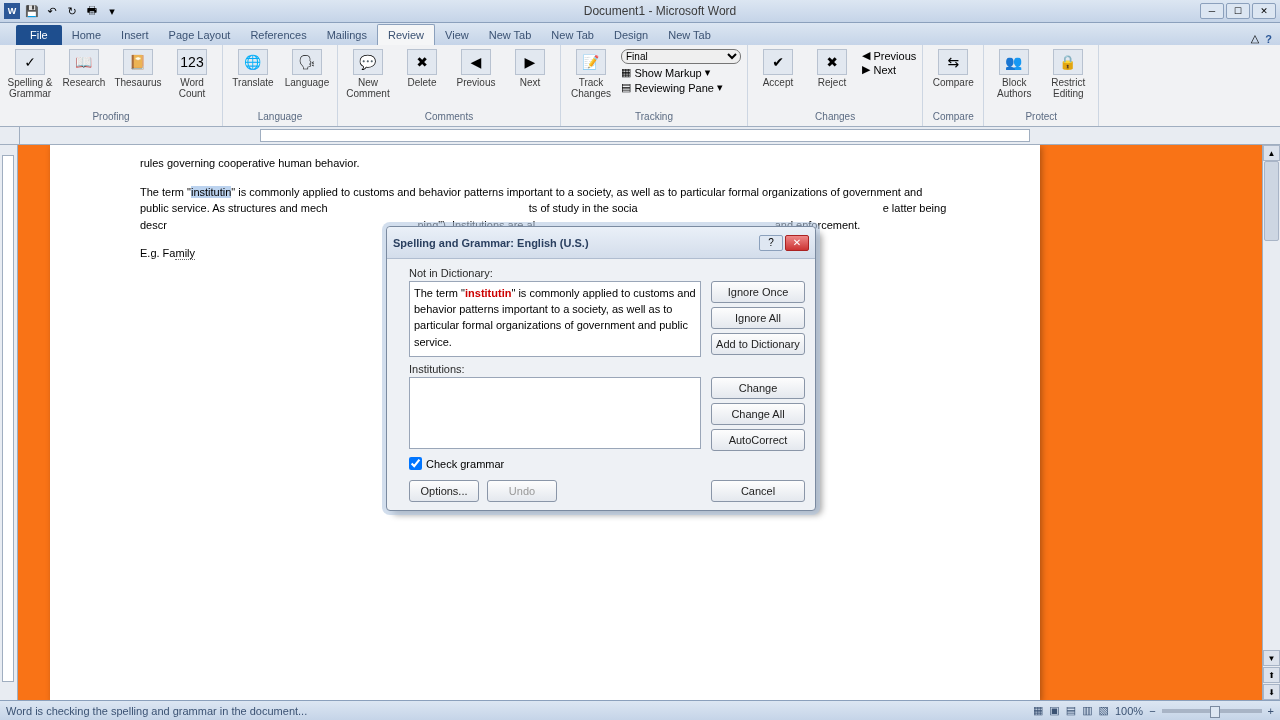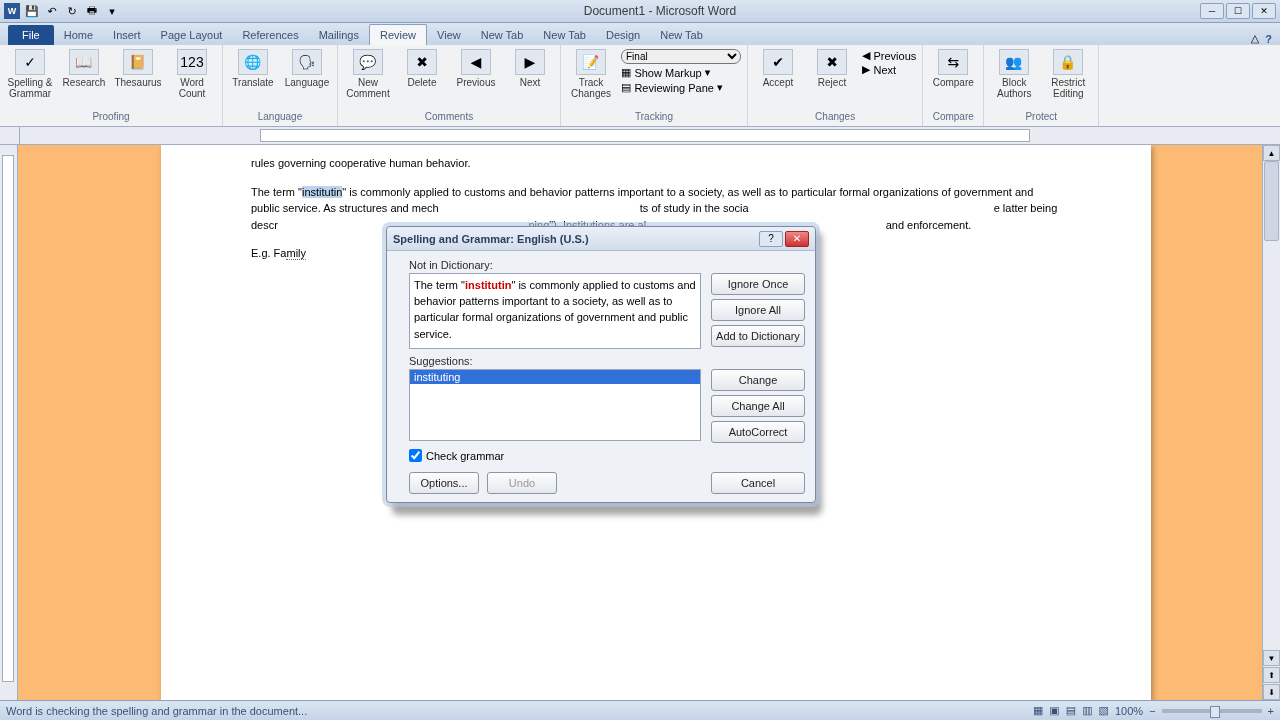--- a/index.html
+++ b/index.html
@@ -7,21 +7,21 @@
 
 
 .titlebar { height: 23px; background: linear-gradient(#dce6f2, #c5d4e8); display: flex; align-items: center; padding: 0 4px; border-bottom: 1px solid #8ba0bc; }
 .qat { display: flex; gap: 4px; align-items: center; }
 .qat-icon { width: 16px; height: 16px; display: inline-flex; align-items: center; justify-content: center; }
 .title-text { flex: 1; text-align: center; font-size: 12px; color: #3b3b3b; }
 .win-controls { display: flex; gap: 2px; }
 .win-btn { width: 24px; height: 16px; border: 1px solid #8ba0bc; background: #dce6f2; display: flex; align-items: center; justify-content: center; font-size: 9px; border-radius: 2px; }
 
 
-.tabs { height: 22px; background: linear-gradient(#dce6f2, #c5d4e8); display: flex; align-items: flex-end; padding-left: 8px; }
+.tabs { height: 22px; background: linear-gradient(#dce6f2, #c5d4e8); display: flex; align-items: flex-end; padding-left: 16px; }
 .tab { padding: 4px 10px; color: #3b5273; cursor: default; }
 .tab.file { background: #1e4e8e; color: #fff; border-radius: 2px 2px 0 0; padding: 4px 14px; }
 .tab.active { background: #f5f6f7; border: 1px solid #8ba0bc; border-bottom: none; border-radius: 2px 2px 0 0; }
 .tab-spacer { flex: 1; }
 .help-icons { display: flex; gap: 6px; padding-right: 8px; align-items: center; }
 
 
 .ribbon { height: 82px; background: #f1f2f4; border-bottom: 1px solid #a0aec0; display: flex; }
 .group { border-right: 1px solid #cdd6e2; padding: 2px 6px; display: flex; flex-direction: column; }
 .group-items { flex: 1; display: flex; gap: 6px; align-items: flex-start; }
@@ -34,21 +34,21 @@
 .tracking-col label { display: flex; align-items: center; gap: 3px; }
 .btn-stack { display: flex; flex-direction: column; gap: 1px; font-size: 10px; padding-top: 2px; }
 .btn-stack div { display: flex; align-items: center; gap: 3px; }
 
 
 .ruler-row { height: 18px; background: #e8ecf2; border-bottom: 1px solid #a0aec0; display: flex; }
 .ruler-corner { width: 20px; border-right: 1px solid #a0aec0; }
 .ruler { flex: 1; background: #fff; margin: 2px 20px 2px 240px; border: 1px solid #a0aec0; position: relative; max-width: 770px; }
 
 
-.doc-area { position: absolute; top: 145px; left: 0; right: 18px; bottom: 20px; background: #fdba74; display: flex; justify-content: center; overflow: hidden; padding-left: 20px; }
+.doc-area { position: absolute; top: 145px; left: 0; right: 18px; bottom: 20px; background: #f97316; display: flex; overflow: hidden; padding-left: 20px; }
 .vruler { position: absolute; left: 0; top: 0; bottom: 0; width: 18px; background: #e8ecf2; border-right: 1px solid #a0aec0; }
 .vruler-inner { position: absolute; left: 2px; top: 10px; width: 12px; height: 95%; background: #fff; border: 1px solid #a0aec0; }
 .page { background: #fff; width: 990px; box-shadow: 2px 2px 6px rgba(0,0,0,.3); padding: 10px 90px; margin-left: 30px; }
 .doc-text { font-family: Calibri, sans-serif; font-size: 14px; color: #000; line-height: 1.5; }
 .doc-text p { margin-bottom: 12px; }
 .misspell { color: inherit; border-bottom: 2px wavy #d00; background: #bcd3ef; }
 
 
 .vscroll { position: absolute; right: 0; top: 145px; bottom: 20px; width: 18px; background: #e8ecf2; border-left: 1px solid #a0aec0; }
 .vs-btn { height: 16px; background: #dce2ec; border: 1px solid #a8b4c6; display: flex; align-items: center; justify-content: center; font-size: 8px; }
@@ -57,21 +57,21 @@
 
 
 .statusbar { position: absolute; bottom: 0; left: 0; right: 0; height: 20px; background: linear-gradient(#dce6f2, #c5d4e8); border-top: 1px solid #8ba0bc; display: flex; align-items: center; padding: 0 6px; font-size: 11px; color: #3b5273; }
 .status-right { margin-left: auto; display: flex; align-items: center; gap: 6px; }
 .zoom-slider { width: 100px; height: 4px; background: #a8b4c6; position: relative; }
 .zoom-slider::after { content: ''; position: absolute; left: 48px; top: -3px; width: 8px; height: 10px; background: #dce6f2; border: 1px solid #7a8aa0; }
 
 
 .dialog-shadow { position: absolute; left: 392px; top: 232px; width: 430px; height: 283px; background: rgba(0,0,0,.35); border-radius: 6px; filter: blur(3px); }
 .dialog { position: absolute; left: 386px; top: 226px; width: 430px; background: #eef1f5; border: 1px solid #7a8aa0; border-radius: 4px; box-shadow: 0 0 0 4px rgba(180,200,225,.6); }
-.dlg-title { height: 24px; background: linear-gradient(#eaf0f8, #d3ddeb); display: flex; align-items: center; padding: 0 6px; border-bottom: 1px solid #b0bdd0; border-radius: 4px 4px 0 0; }
+.dlg-title { height: 32px; background: linear-gradient(#eaf0f8, #d3ddeb); display: flex; align-items: center; padding: 0 6px; border-bottom: 1px solid #b0bdd0; border-radius: 4px 4px 0 0; }
 .dlg-title-text { flex: 1; font-weight: bold; font-size: 11px; color: #2a3f5f; }
 .dlg-tbtn { width: 24px; height: 16px; border: 1px solid #8ba0bc; background: #dfe7f2; margin-left: 2px; display: flex; align-items: center; justify-content: center; font-size: 10px; border-radius: 2px; }
 .dlg-tbtn.close { background: linear-gradient(#e88, #c33); color: #fff; border-color: #a22; }
 .dlg-body { padding: 8px 10px; margin-left: 12px; }
 .dlg-label { font-size: 11px; color: #2a2a2a; margin-bottom: 2px; }
 .context-box { width: 300px; height: 76px; background: #fff; border: 1px solid #9aa6b8; padding: 3px 4px; font-family: Calibri, sans-serif; font-size: 12px; overflow-y: scroll; line-height: 1.35; }
 .context-box .err { color: #c00; font-weight: bold; }
 .sugg-box { width: 300px; height: 72px; background: #fff; border: 1px solid #9aa6b8; overflow-y: scroll; }
 .sugg-item { padding: 1px 4px; font-size: 11px; }
 .sugg-item.sel { background: #3070d8; color: #fff; }
@@ -297,24 +297,23 @@
     <div class="dlg-row">
       <div class="context-box">
         <span>The term "</span><span class="err">institutin</span><span>" is commonly applied to customs and behavior patterns important to a society, as well as to particular formal organizations of government and public service.</span>
       </div>
       <div class="dlg-btns-col">
         <button class="dlg-btn">Ignore Once</button>
         <button class="dlg-btn">Ignore All</button>
         <button class="dlg-btn">Add to Dictionary</button>
       </div>
     </div>
-    <div class="dlg-label" style="margin-top:6px">Suggestions:</div>
+    <div class="dlg-label" style="margin-top:6px">Institutions:</div>
     <div class="dlg-row">
       <div class="sugg-box">
-        <div class="sugg-item sel">instituting</div>
       </div>
       <div class="dlg-btns-col">
         <button class="dlg-btn">Change</button>
         <button class="dlg-btn">Change All</button>
         <button class="dlg-btn">AutoCorrect</button>
       </div>
     </div>
     <div class="check-row">
       <input type="checkbox" checked="" style="">
       <span>Check grammar</span>

